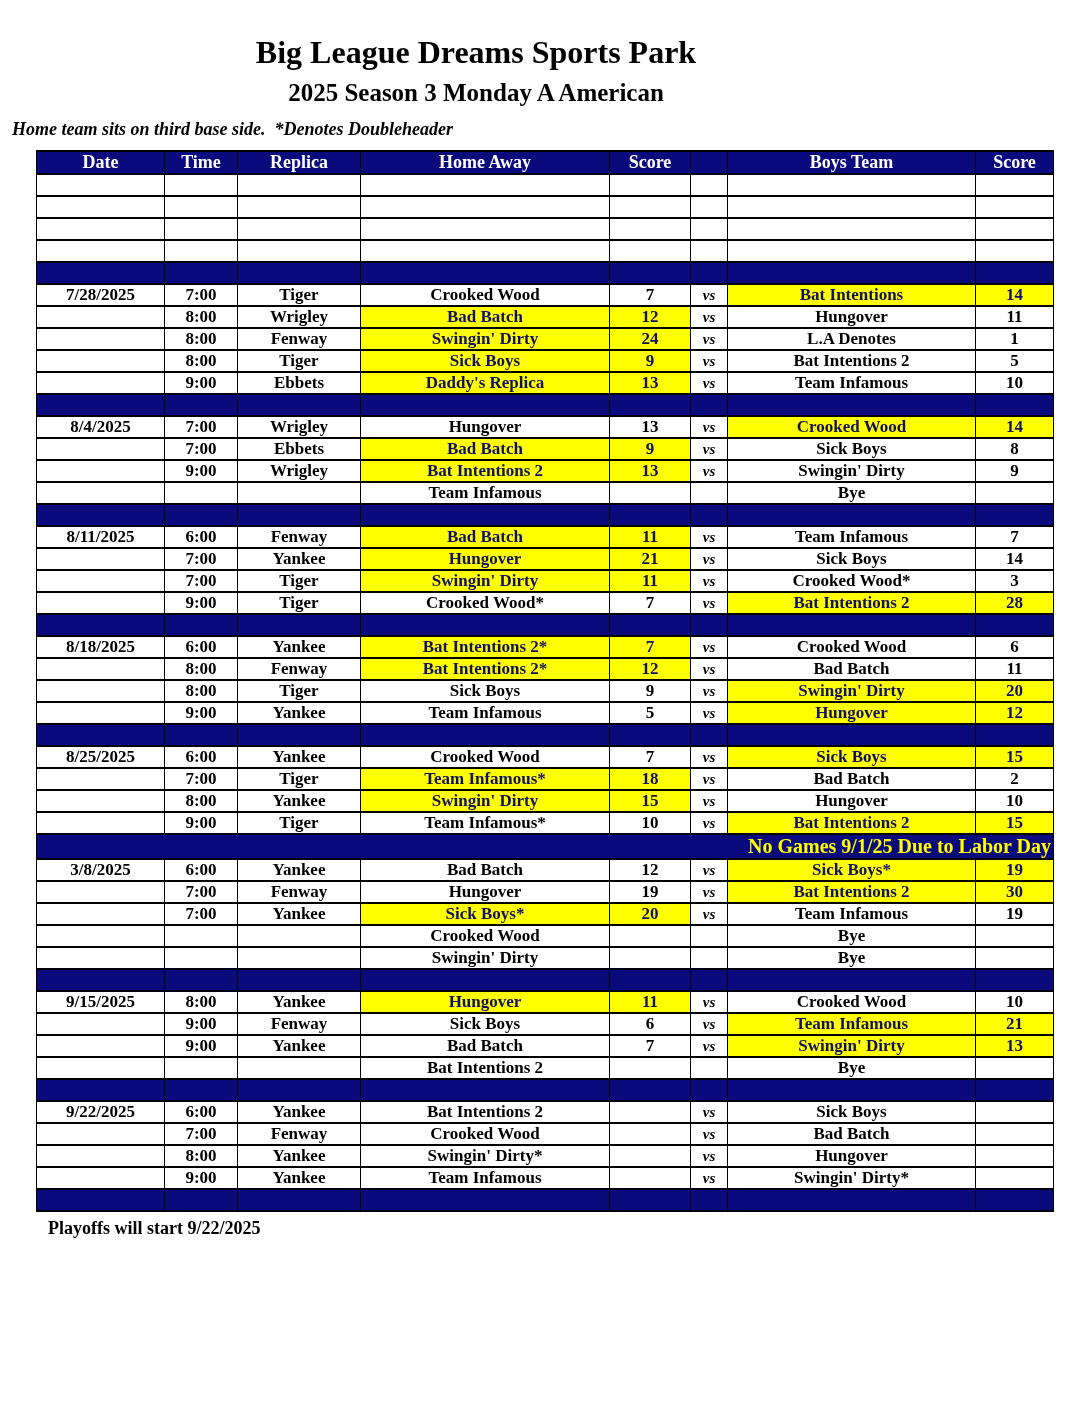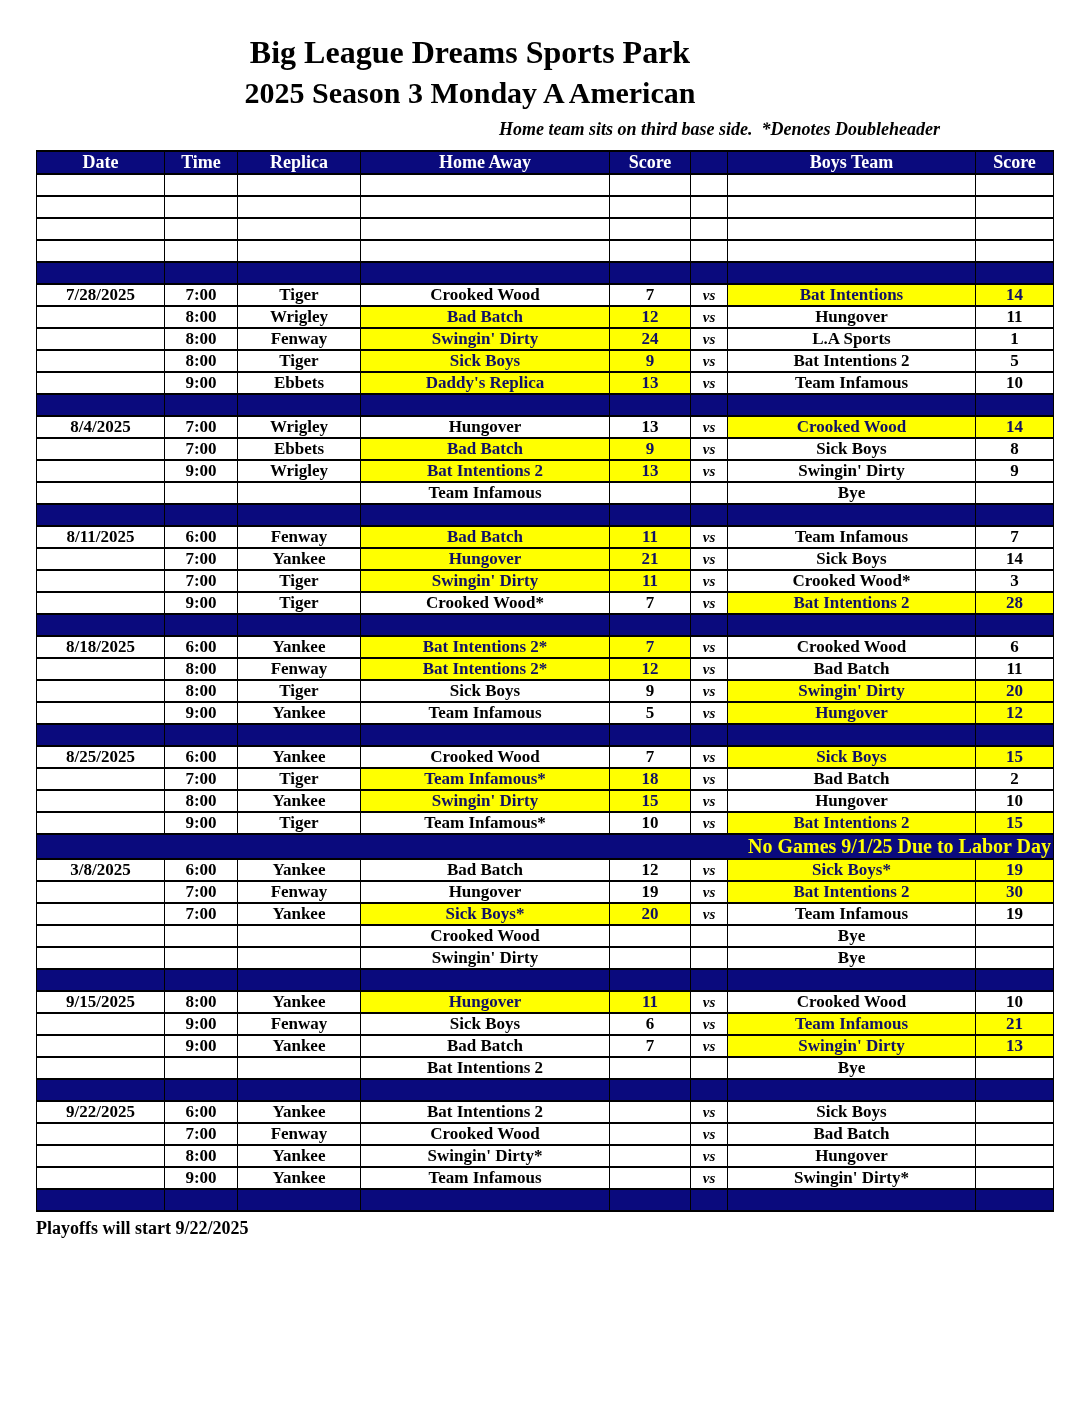--- a/index.html
+++ b/index.html
@@ -13,47 +13,48 @@
     margin: 0; padding: 0;
     background: #ffffff;
     width: 1088px;
     font-family: "Liberation Serif", serif;
     color: #000;
   }
   .page {
     width: 940px;
     min-height: 1408px;
     padding-top: 34px;
+    padding-left: 12px;
   }
   .title {
     text-align: center;
     font-size: 32px;
     font-weight: bold;
     line-height: 36px;
     margin: 0;
   }
   .subtitle {
     text-align: center;
-    font-size: 30px;
+    font-size: 25px;
     font-weight: bold;
     line-height: 28px;
     margin: 9px 0 0 0;
   }
   .note {
-    text-align: right;
+    text-align: left;
     font-size: 18px;
     font-weight: bold;
     font-style: italic;
     margin: 12px 0 0 0;
     white-space: pre-wrap;
   }
   table.schedule {
     border-collapse: collapse;
     table-layout: fixed;
-    margin: 10px 0 0 36px;
+    margin: 10px 0 0 24px;
     width: 1017px;
   }
   .schedule th, .schedule td {
     border-left: 1px solid #000;
     border-right: 1px solid #000;
     border-top: 2px solid #000;
     border-bottom: 2px solid #000;
     height: 22px;
     padding: 0 2px;
     text-align: center;
@@ -187,21 +188,21 @@
           <td>Hungover</td>
           <td>11</td>
         </tr>
         <tr>
           <td></td>
           <td>8:00</td>
           <td>Fenway</td>
           <td class="win">Swingin' Dirty</td>
           <td class="win">24</td>
           <td class="vs-cell">vs</td>
-          <td>L.A Sports</td>
+          <td>L.A Denotes</td>
           <td>1</td>
         </tr>
         <tr>
           <td></td>
           <td>8:00</td>
           <td>Tiger</td>
           <td class="win">Sick Boys</td>
           <td class="win">9</td>
           <td class="vs-cell">vs</td>
           <td>Bat Intentions 2</td>

